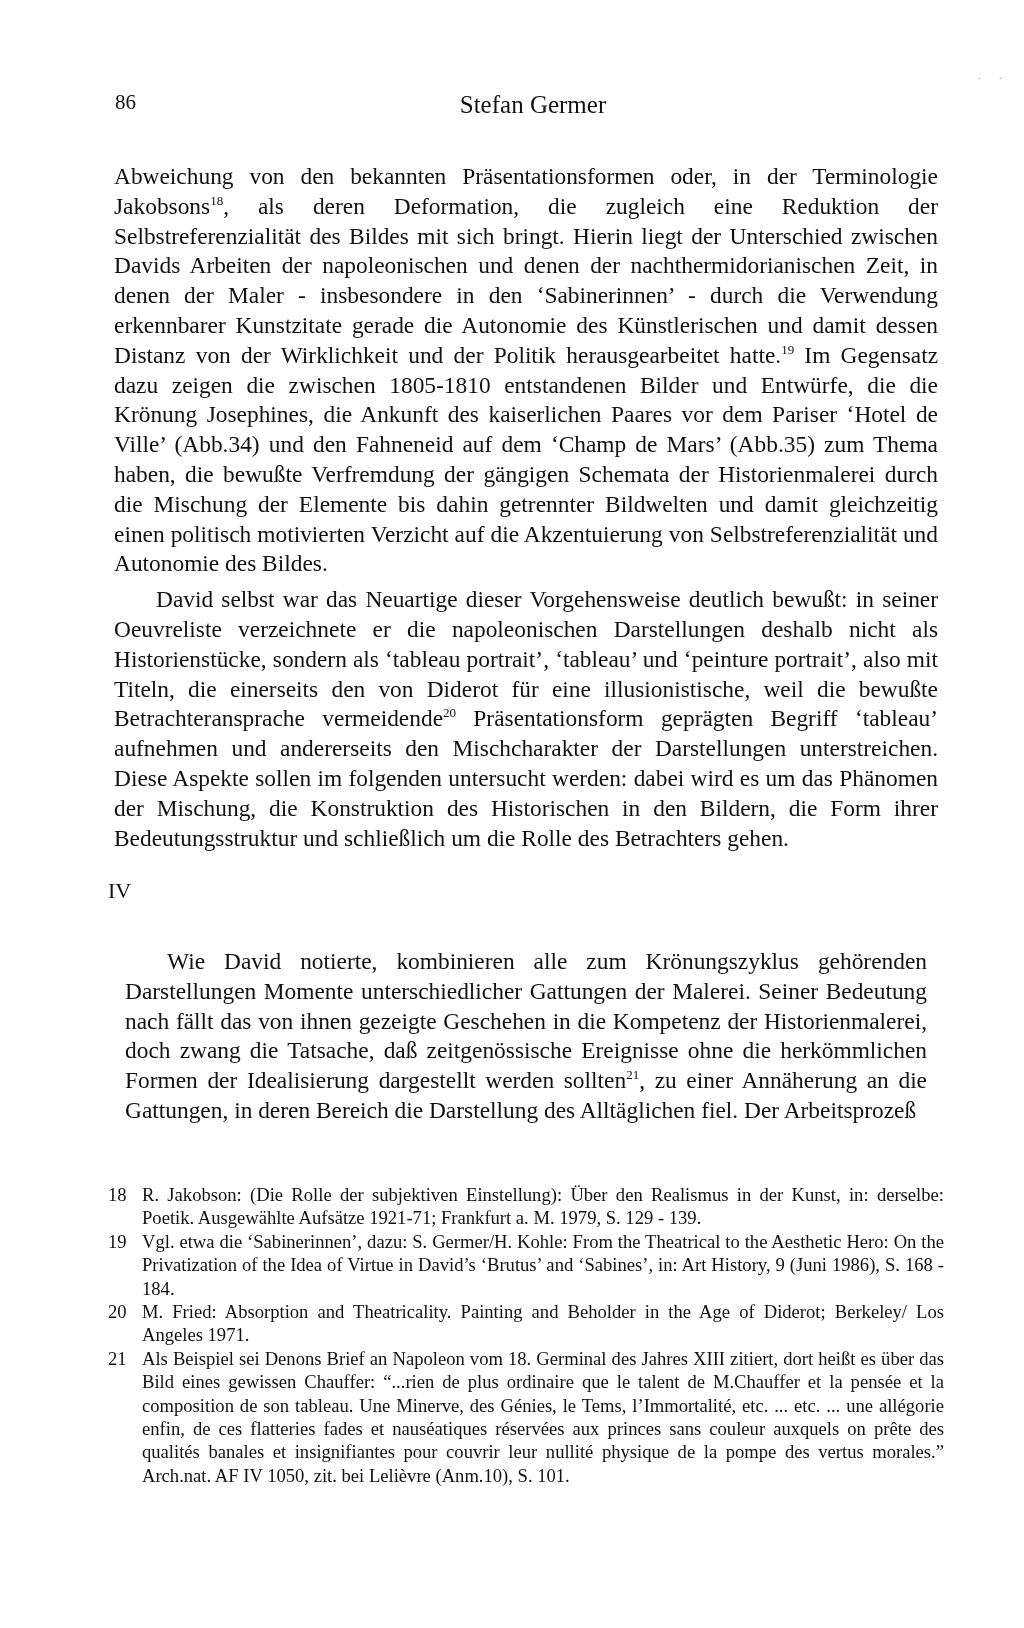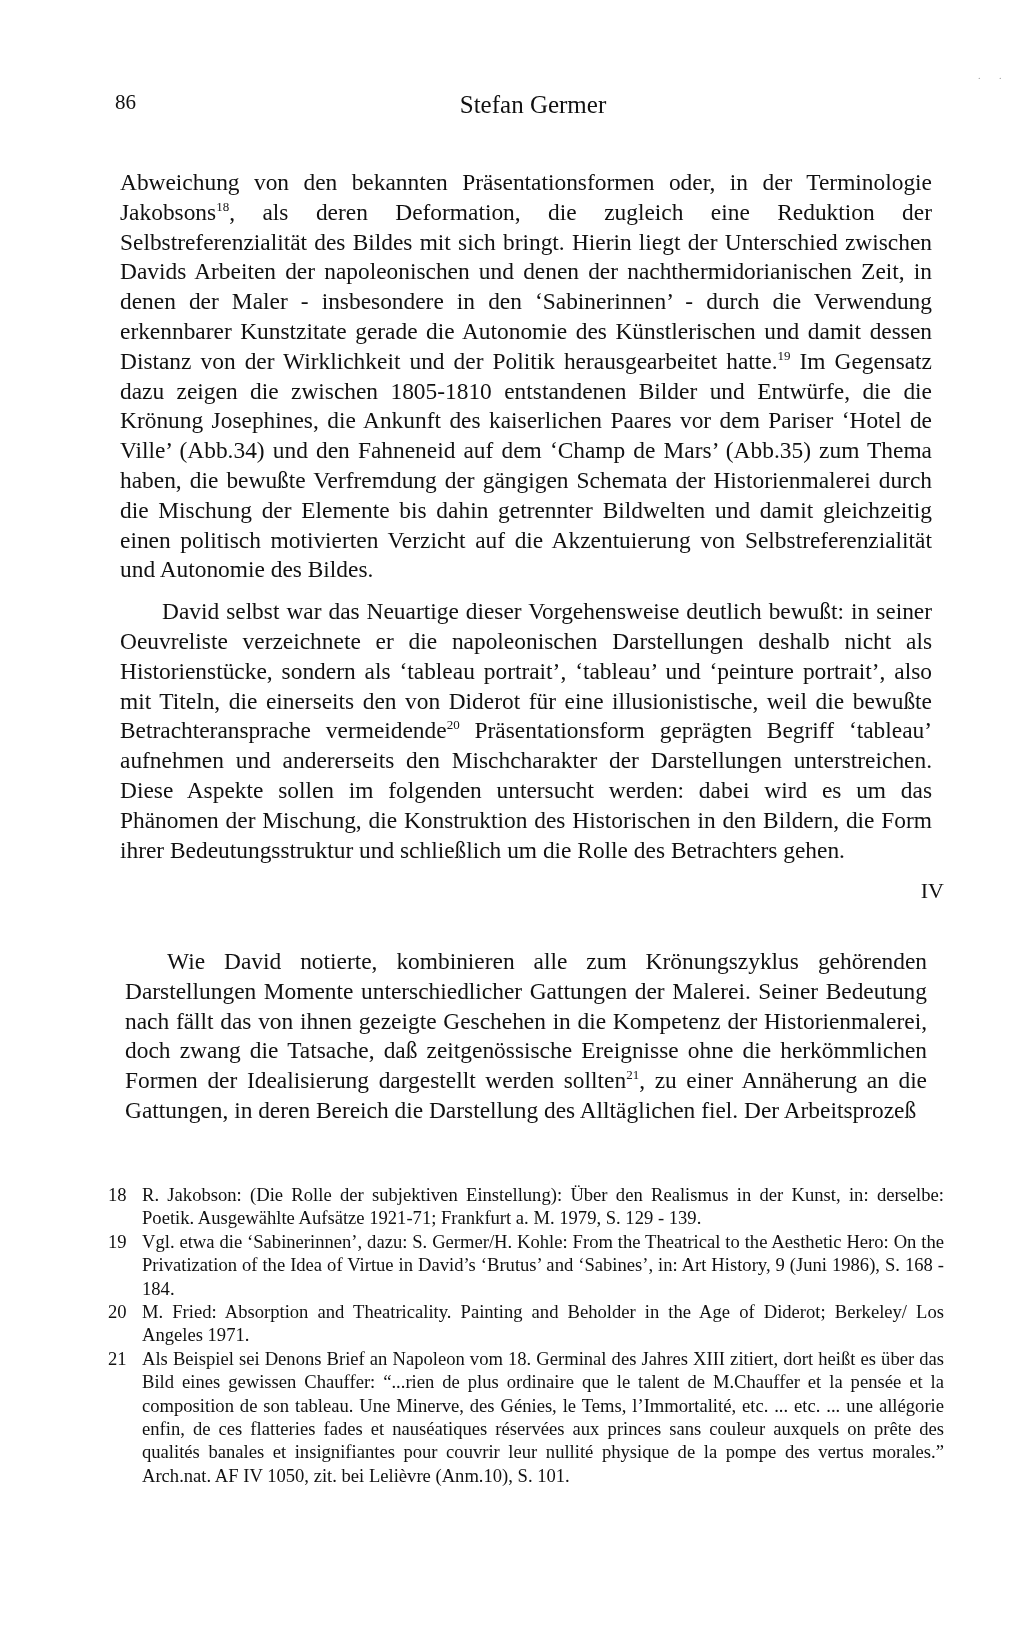--- a/index.html
+++ b/index.html
@@ -55,36 +55,36 @@
     .body-text {
       position: absolute;
       left: 0;
       top: 156px;
       width: 836px;
       font-size: 23.4px;
       line-height: 29.8px;
       text-align: justify;
     }
     .body-text p {
-      margin: 12px;
+      margin: 6px;
     }
     .body-text p.indent {
       text-indent: 42px;
     }
     sup {
       font-size: 13px;
       line-height: 0;
       vertical-align: 9px;
     }
     .section-heading {
       position: absolute;
       left: 0;
       width: 836px;
       top: 878px;
-      text-align: right;
+      text-align: left;
       font-size: 22px;
     }
     .section-text {
       position: absolute;
       left: 0;
       top: 930px;
       width: 836px;
       font-size: 23.4px;
       line-height: 29.8px;
       text-align: justify;

